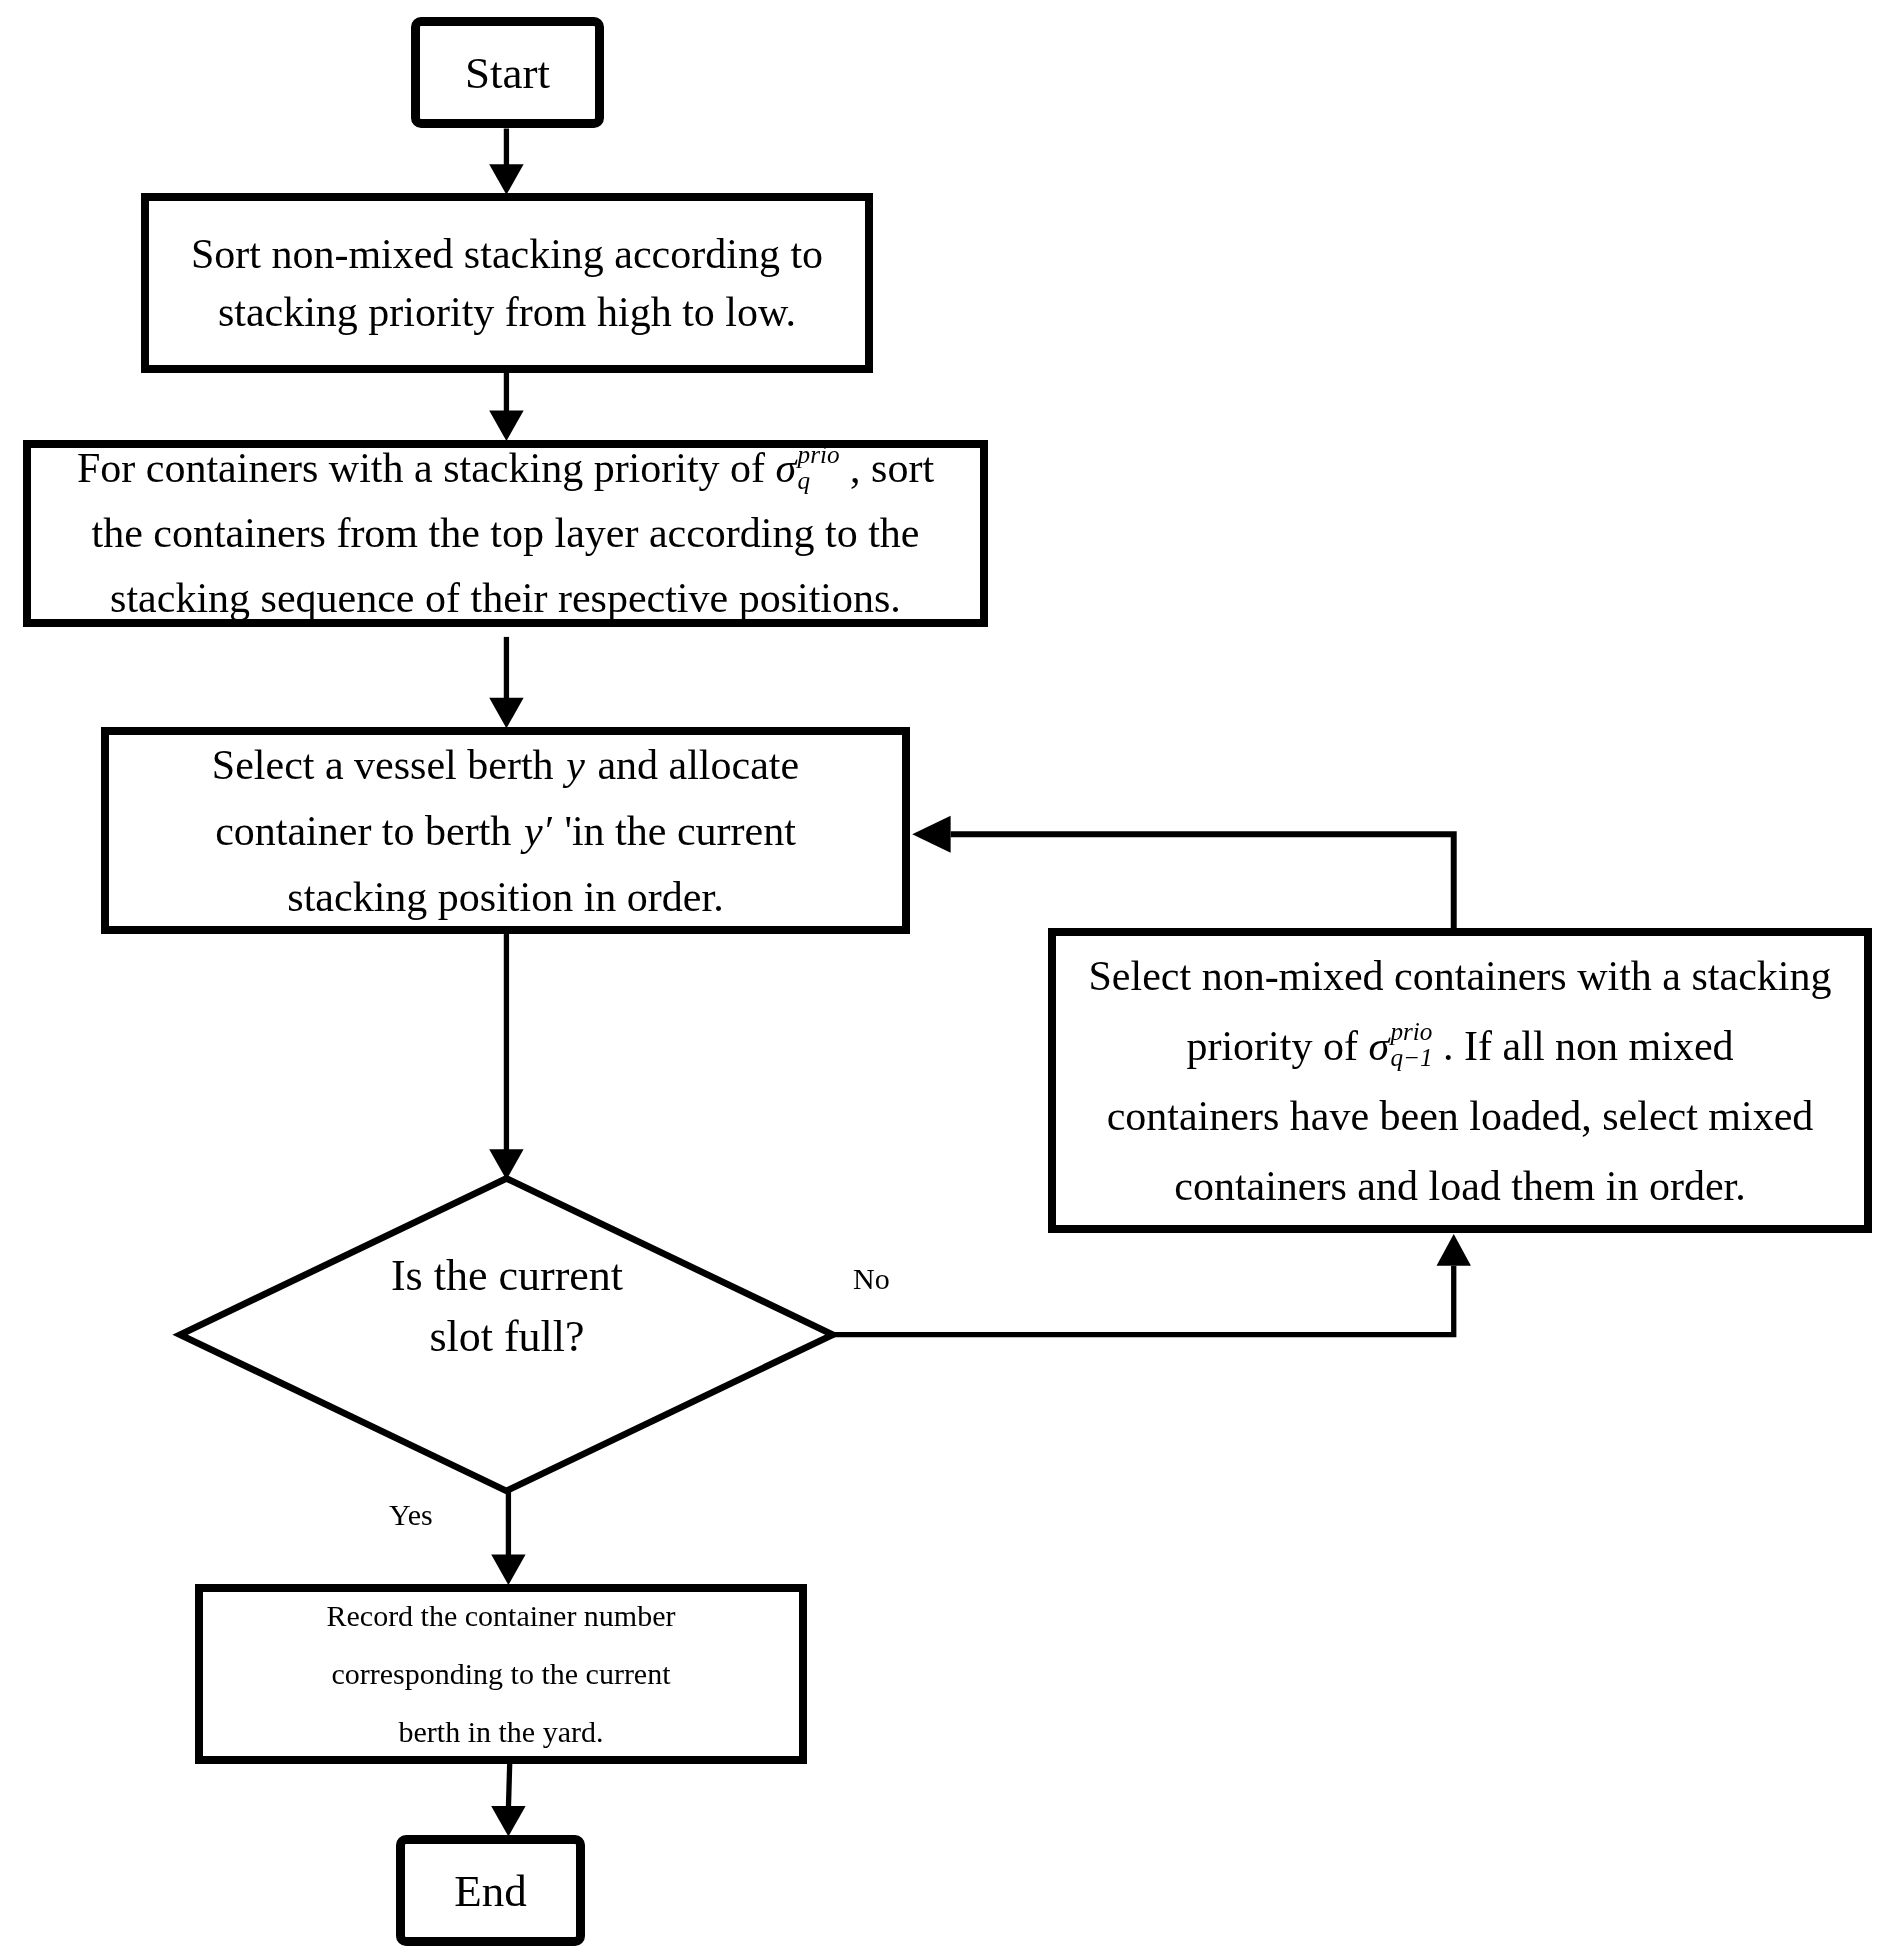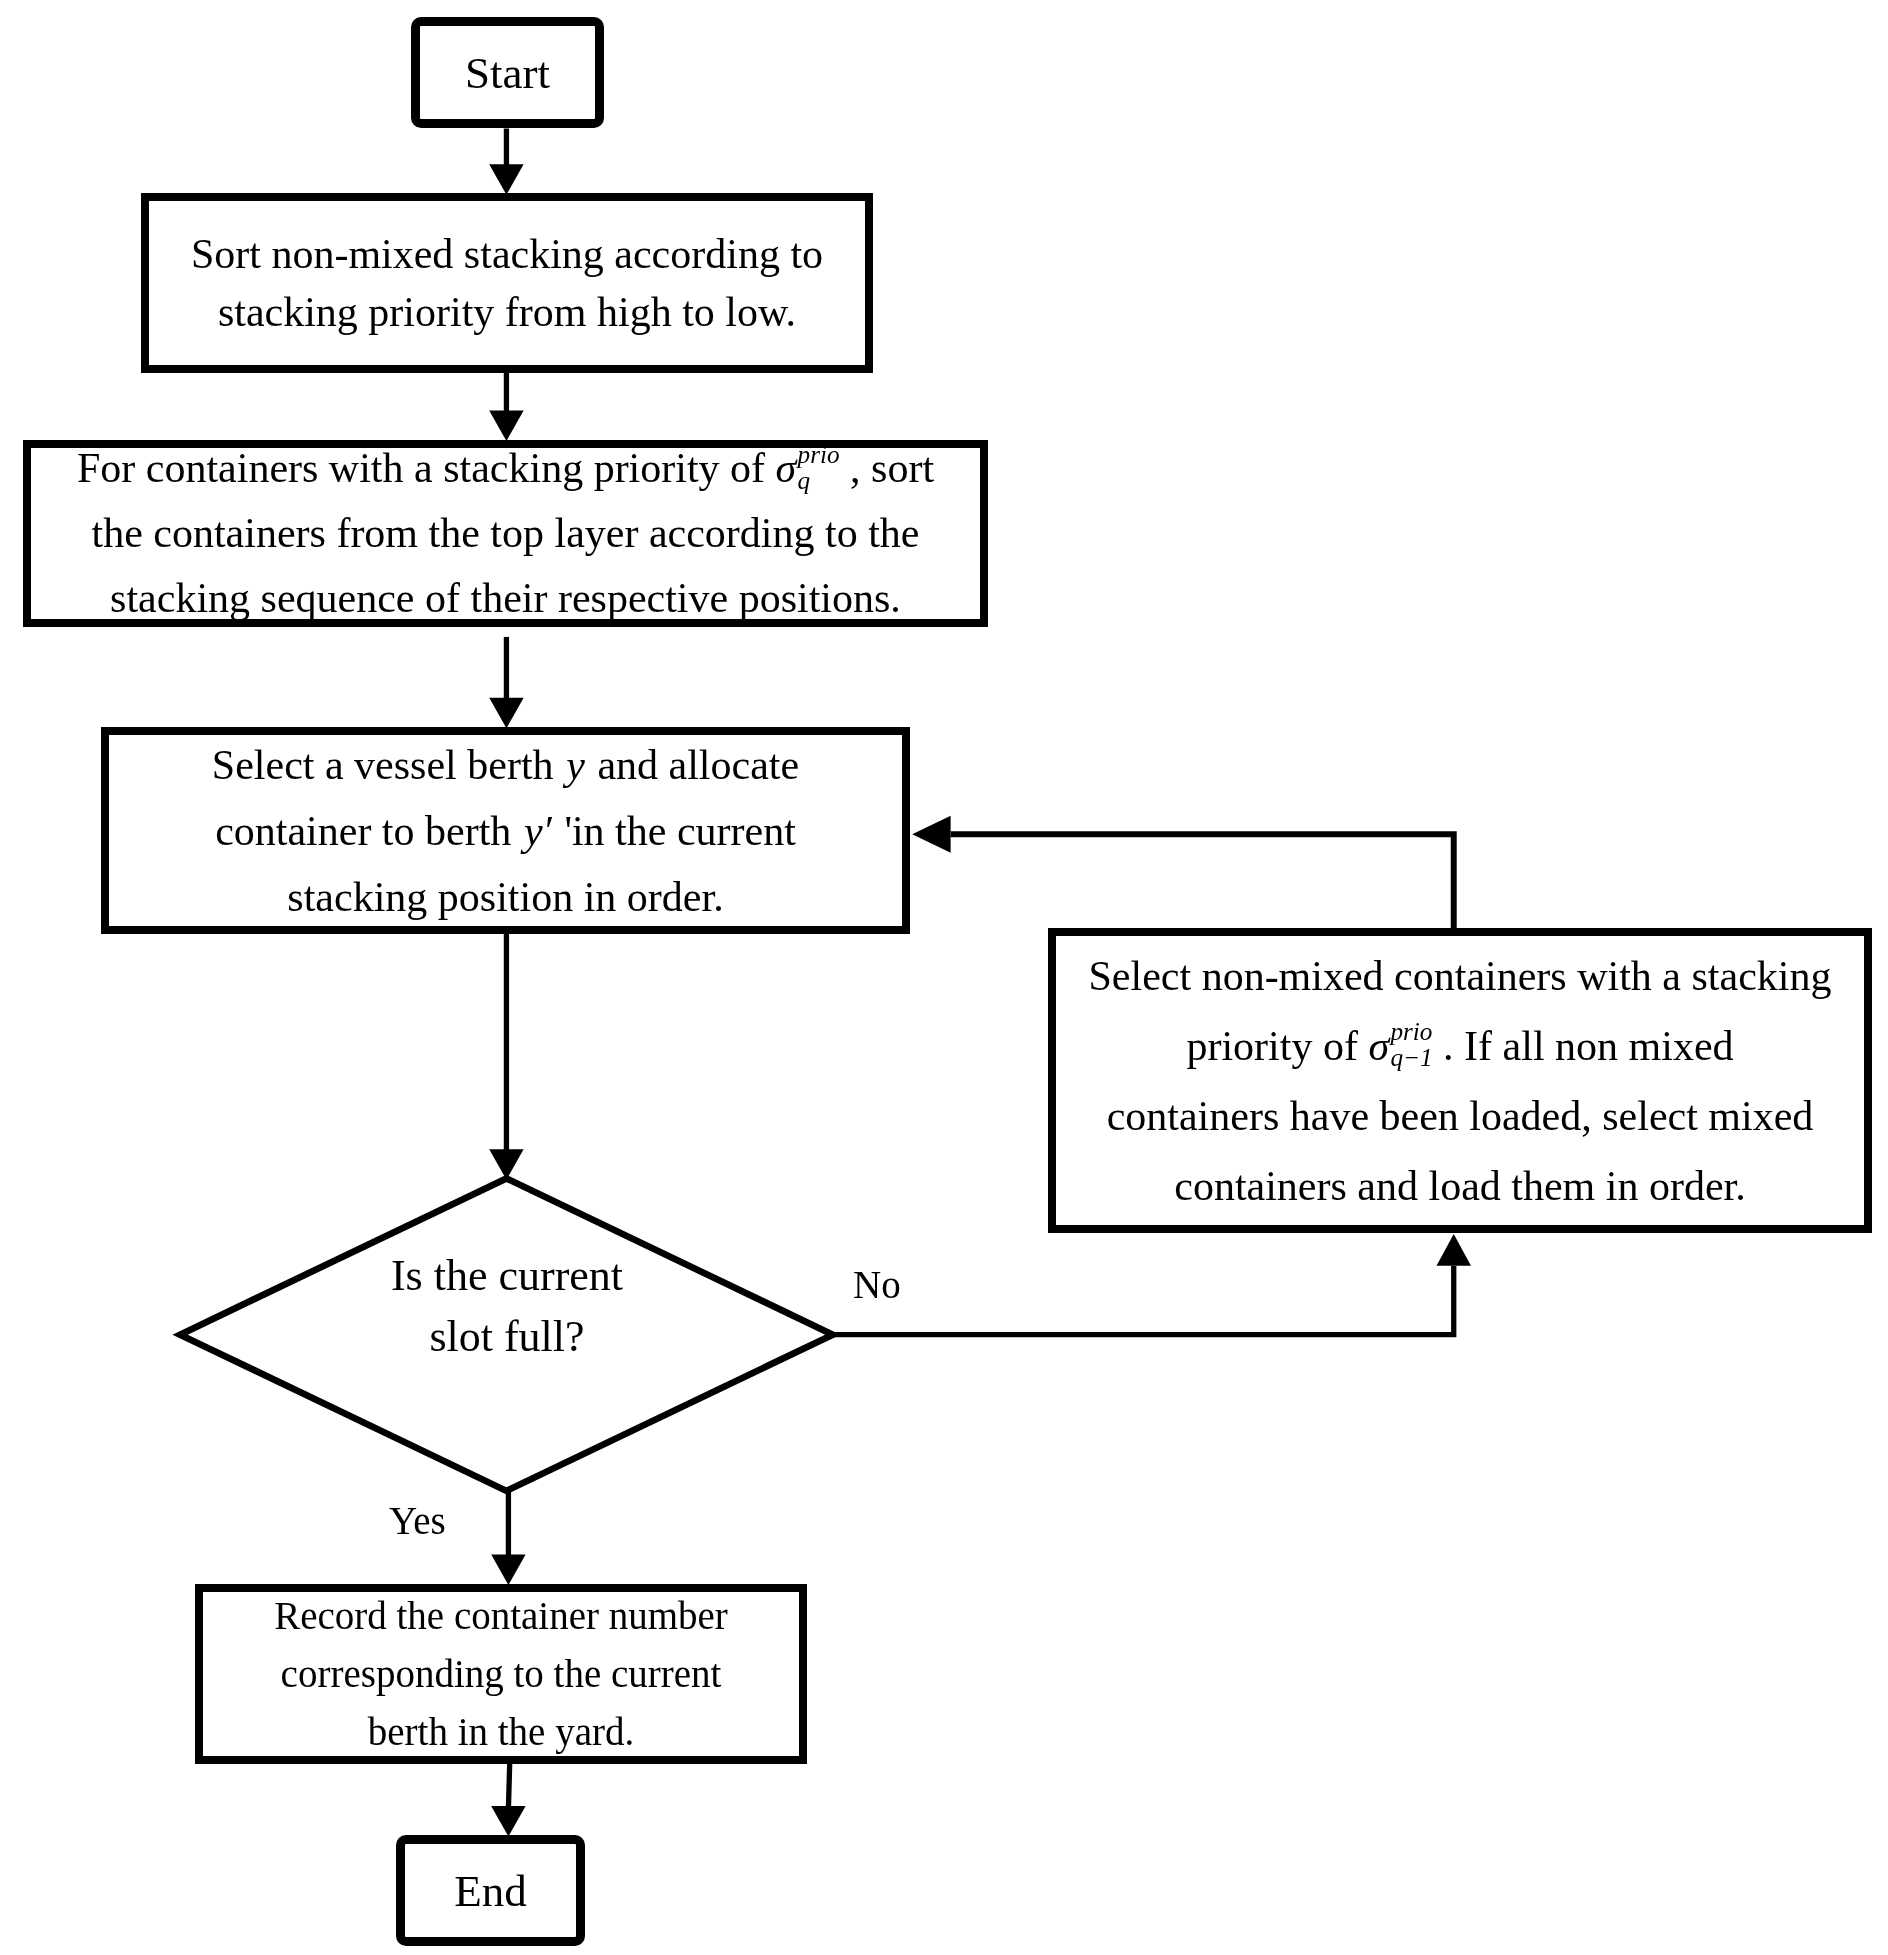--- a/index.html
+++ b/index.html
@@ -14,28 +14,28 @@
     display:flex;flex-direction:column;align-items:center;justify-content:center;
     text-align:center;z-index:2;box-sizing:border-box;
   }
   .terminal{border-width:9.3px;border-radius:10px;font-size:45px;}
   .proc{font-size:42px;}
   .tline{white-space:nowrap;}
   #box-sort .tline{line-height:58px;}
   #box-priority-sort .tline{line-height:65px;}
   #box-select-berth .tline{line-height:66px;}
   #box-select-next .tline{line-height:70px;}
-  #box-record .tline{line-height:58px;font-size:39px;}
+  #box-record .tline{line-height:58px;font-size:30px;}
   .diamond-text{
     position:absolute;z-index:2;display:flex;flex-direction:column;
     align-items:center;text-align:center;
     font-size:44px;background:transparent;
   }
   .diamond-text .tline{line-height:61px;}
-  .edge-label{position:absolute;z-index:2;font-size:39px;white-space:nowrap;text-align:right;}
+  .edge-label{position:absolute;z-index:2;font-size:30px;white-space:nowrap;text-align:right;}
   .math{font-style:italic;margin:0 0.3em;}
   .formula{display:inline-flex;align-items:center;margin:0 0.25em;white-space:nowrap;}
   .sigma{font-style:italic;}
   .fr{
     display:inline-flex;flex-direction:column;align-items:flex-start;
     font-size:0.60em;line-height:1.0;font-style:italic;
     transform:translateY(-0.05em);margin-left:0.05em;text-align:left;
   }
   .fr-sup{display:block;}
   .fr-sub{display:block;}

